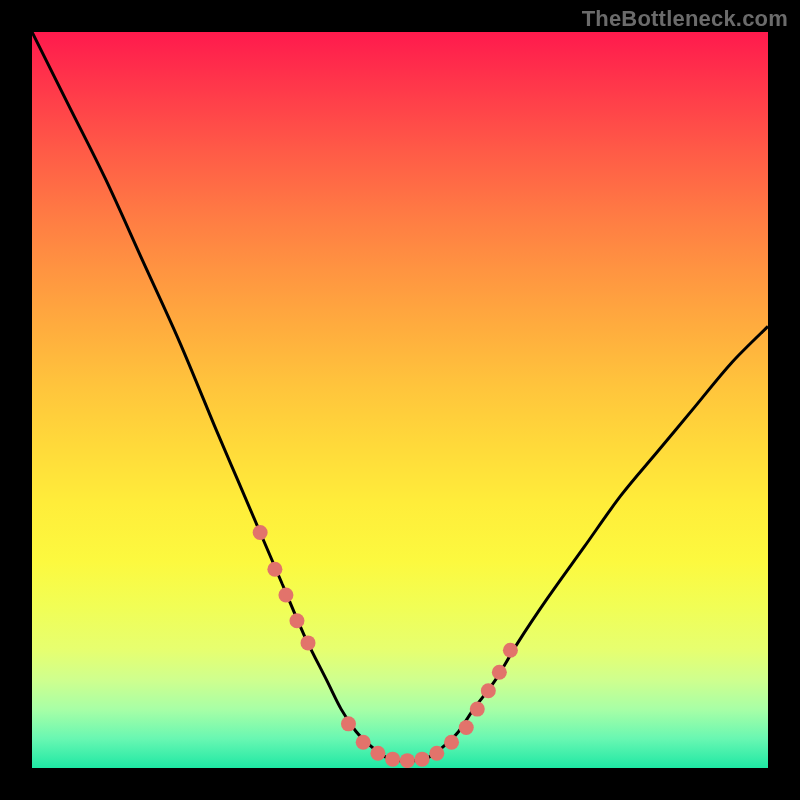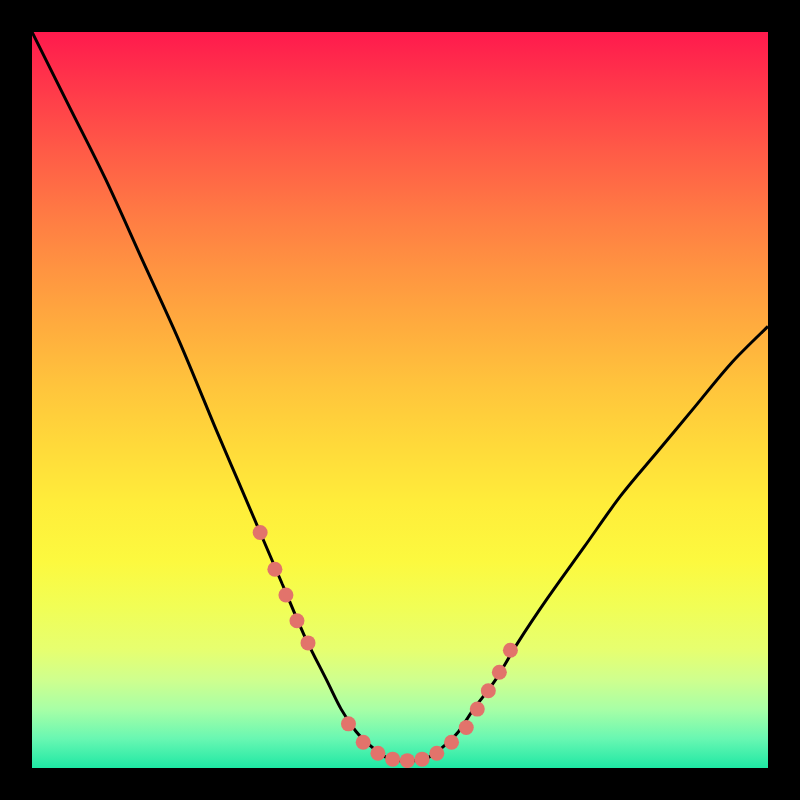--- a/index.html
+++ b/index.html
@@ -82,13 +82,14 @@
           <circle cx="404.8" cy="721.28" r="7.5" fill="#e2736b"></circle>
           <circle cx="419.52" cy="710.24" r="7.5" fill="#e2736b"></circle>
           <circle cx="434.23999999999995" cy="695.52" r="7.5" fill="#e2736b"></circle>
           <circle cx="445.28" cy="677.12" r="7.5" fill="#e2736b"></circle>
           <circle cx="456.32" cy="658.72" r="7.5" fill="#e2736b"></circle>
           <circle cx="467.36" cy="640.3199999999999" r="7.5" fill="#e2736b"></circle>
           <circle cx="478.40000000000003" cy="618.24" r="7.5" fill="#e2736b"></circle>
         </g>
     </svg>
   </div>
+  <div class="watermark">TheBottleneck.com</div>
 </div>
 
 </body></html>

